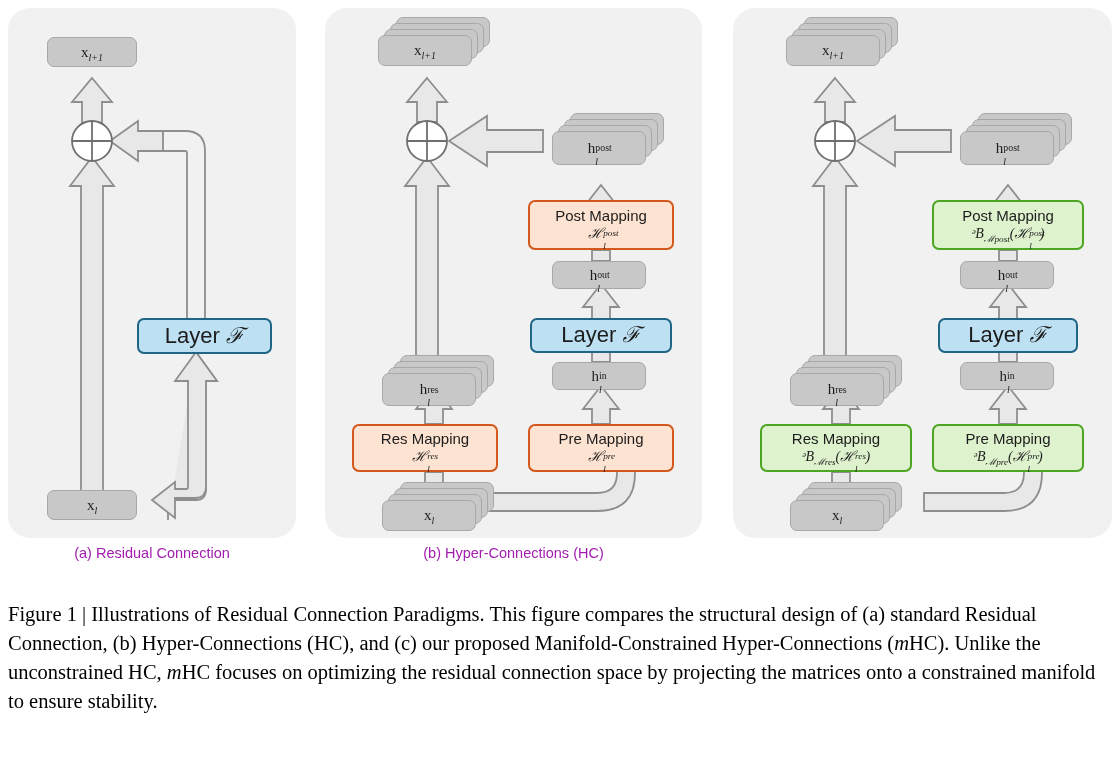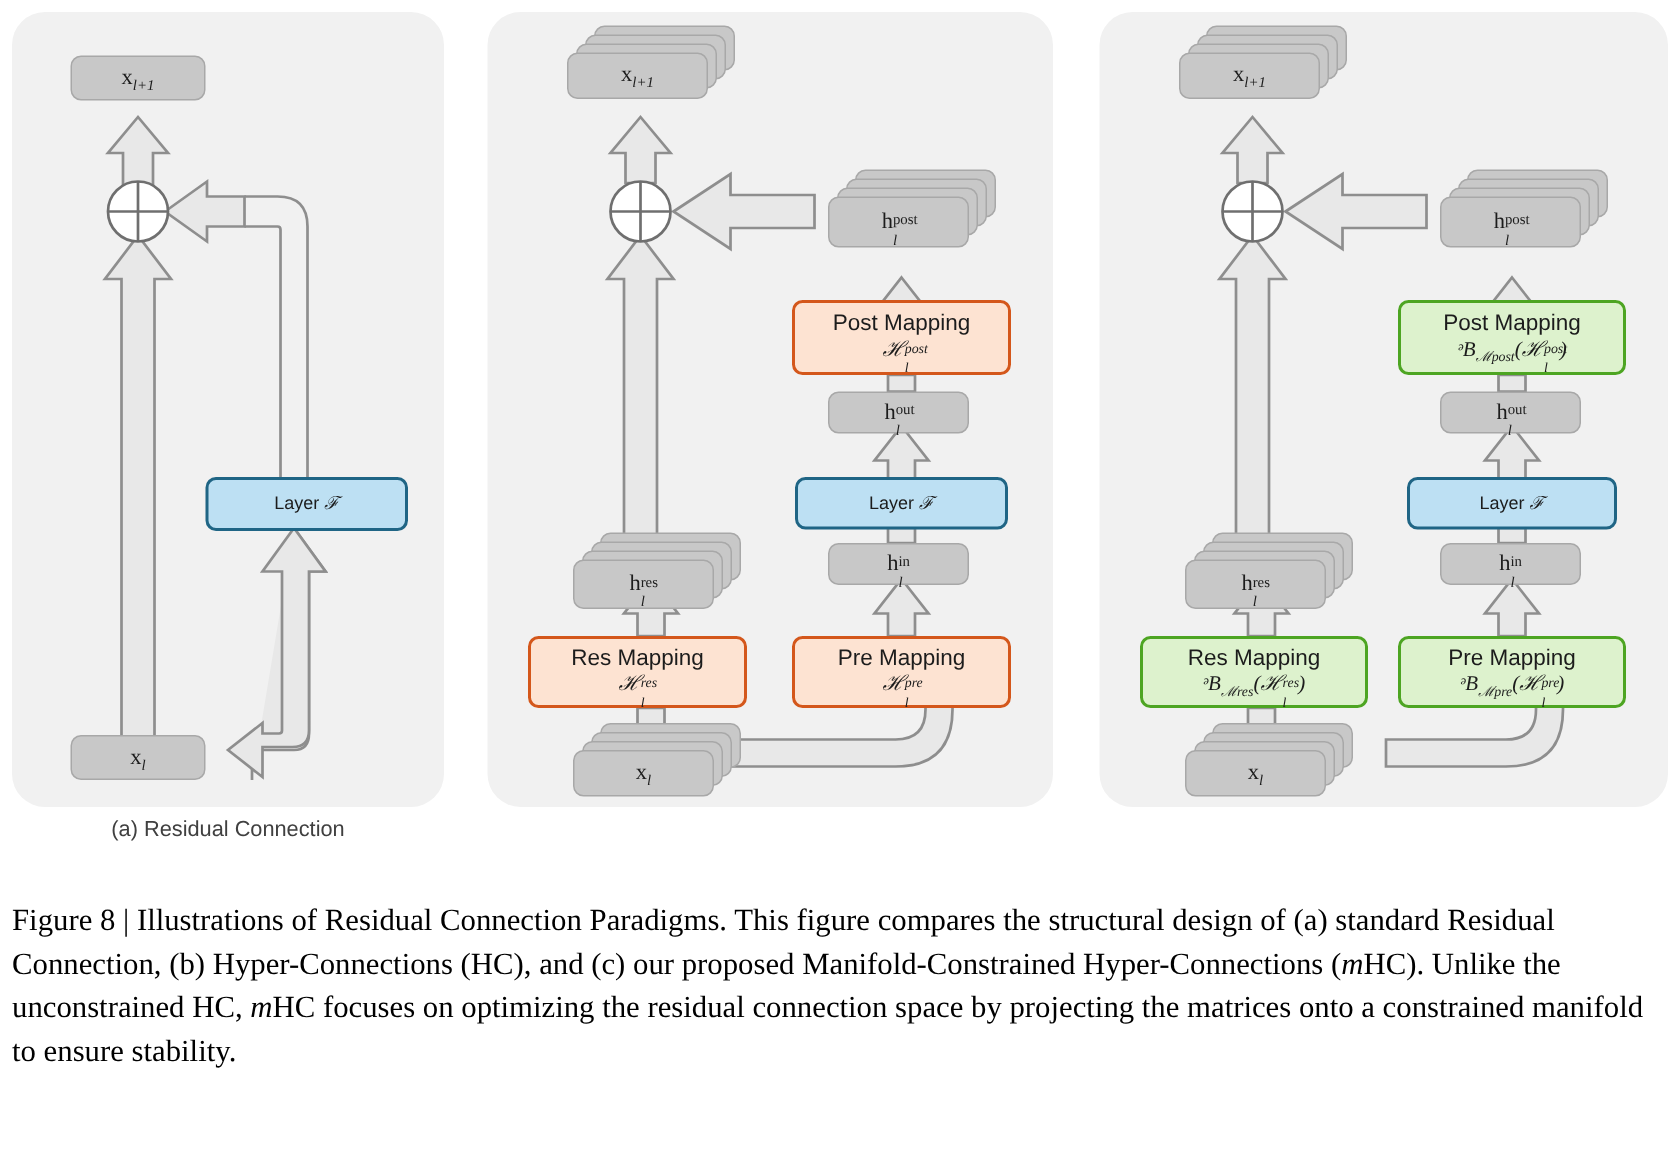--- a/index.html
+++ b/index.html
@@ -19,21 +19,21 @@
     border-radius:22px;
   }
   #panel-a{left:8px;  top:8px;  width:288px; height:530px;}
   #panel-b{left:325px;top:8px;  width:377px; height:530px;}
   #panel-c{left:733px;top:8px;  width:379px; height:530px;}
 
   .panel-caption{
     position:absolute;
     font-family:"Liberation Sans", sans-serif;
     font-size:14.5px;
-    color:#404040;
+    color:#a21caf;
     text-align:center;
     white-space:nowrap;
   }
   #caption-a{left:8px;  top:545px; width:288px;}
   #caption-b{left:325px;top:545px; width:377px;}
   #caption-c{left:733px;top:545px; width:379px;}
   .panel-caption i{font-style:italic;}
 
   
   .node{
@@ -47,21 +47,21 @@
     z-index:6;
   }
   .node.gray{
     background:#c8c8c8;
     border:1.6px solid #a8a8a8;
     font-size:15px;
   }
   .node.blue{
     background:#bde0f3;
     border:2px solid #1f6585;
-    font-size:12px;
+    font-size:22px;
     font-family:"Liberation Sans", sans-serif;
   }
   .node.orange{
     background:#fde3d2;
     border:2px solid #d4571b;
     font-size:14px;
     font-family:"Liberation Sans", sans-serif;
     flex-direction:column;
   }
   .node.green{
@@ -251,20 +251,21 @@
 
   <div class="stack" style="left:382px;top:482px;width:120px;height:52px;">
     <div class="sheet" style="left:18px;top:0px;width:94px;height:30px;"></div>
     <div class="sheet" style="left:12px;top:6px;width:94px;height:30px;"></div>
     <div class="sheet" style="left:6px;top:12px;width:94px;height:30px;"></div>
     <div class="sheet front" style="left:0px;top:18px;width:94px;height:31px;">
       <span class="mv"><span>x</span><sub class="it">l</sub></span>
     </div>
   </div>
 
+  <div class="panel-caption" id="caption-b">(b) Hyper-Connections (HC)</div>
 
   <div class="panel" id="panel-c"></div>
 
   <svg class="wire">
 
     <path d="M 835 78 L 855 102 L 845 102 L 845 122 L 825 122 L 825 102 L 815 102 Z"></path>
 
     <path d="M 835 157 L 857 186 L 846 186 L 846 362 L 824 362 L 824 186 L 813 186 Z"></path>
 
     <path d="M 857 141 L 895 116 L 895 130 L 951 130 L 951 152 L 895 152 L 895 166 Z"></path>
@@ -350,18 +351,18 @@
     <div class="sheet" style="left:18px;top:0px;width:94px;height:30px;"></div>
     <div class="sheet" style="left:12px;top:6px;width:94px;height:30px;"></div>
     <div class="sheet" style="left:6px;top:12px;width:94px;height:30px;"></div>
     <div class="sheet front" style="left:0px;top:18px;width:94px;height:31px;">
       <span class="mv"><span>x</span><sub class="it">l</sub></span>
     </div>
   </div>
 
 
   <div class="fig-caption">
-    <span>Figure 8</span>
+    <span>Figure 1</span>
     <span>|</span>
     <b>Illustrations of Residual Connection Paradigms.</b><span> This figure compares the structural design of (a) standard Residual Connection, (b) Hyper-Connections (HC), and (c) our proposed </span><b>Manifold-Constrained Hyper-Connections (</b><b><i>m</i></b><b>HC).</b><span> Unlike the unconstrained HC, </span><i>m</i><span>HC focuses on optimizing the residual connection space by projecting the matrices onto a constrained manifold to ensure stability.</span>
   </div>
 
 </div>
 
 </body></html>

